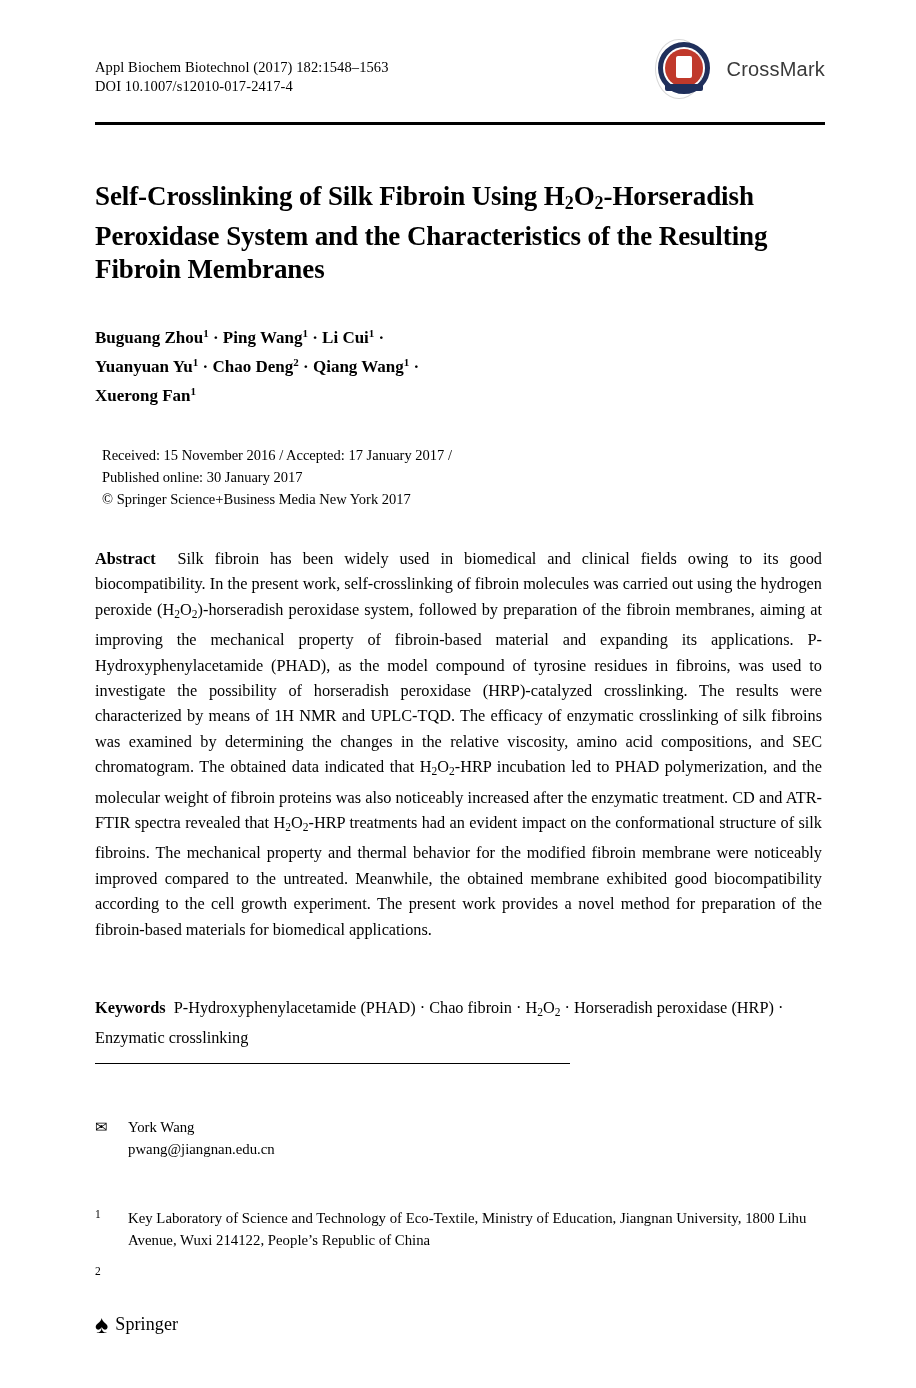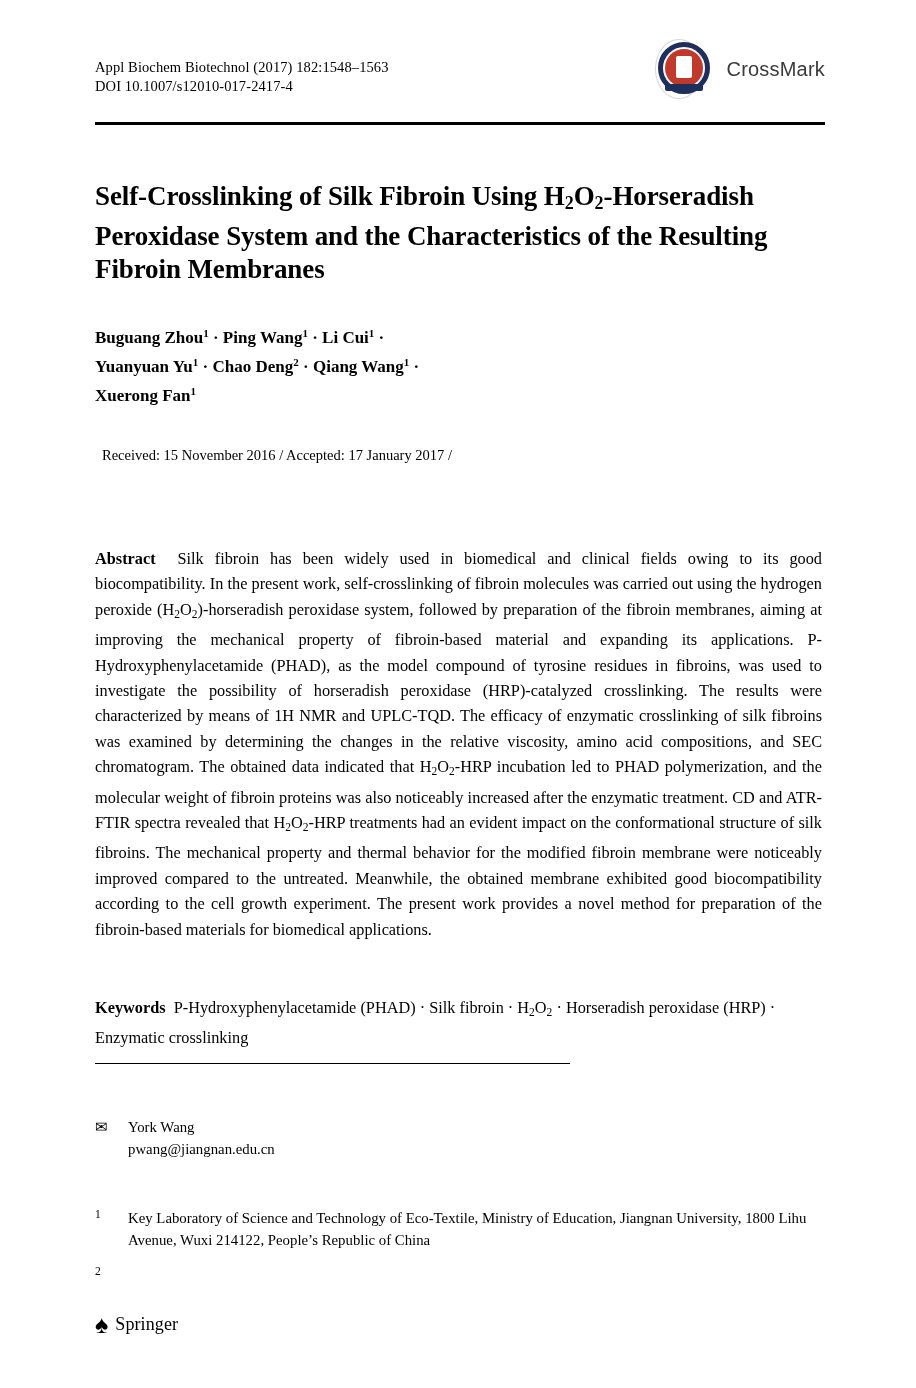--- a/index.html
+++ b/index.html
@@ -280,28 +280,30 @@
   </div>
 
   <div class="authors">
     <span>Buguang Zhou</span><sup>1</sup><span> · Ping Wang</span><sup>1</sup><span> · Li Cui</span><sup>1</sup><span> ·</span><br>
     <span>Yuanyuan Yu</span><sup>1</sup><span> · Chao Deng</span><sup>2</sup><span> · Qiang Wang</span><sup>1</sup><span> ·</span><br>
     <span>Xuerong Fan</span><sup>1</sup>
   </div>
 
   <div class="dates">
     <div>Received: 15 November 2016 / Accepted: 17 January 2017 /</div>
+    <div>Published online: 30 January 2017</div>
+    <div>© Springer Science+Business Media New York 2017</div>
   </div>
 
   <div class="abstract">
     <b>Abstract</b>&nbsp;&nbsp;<span>Silk fibroin has been widely used in biomedical and clinical fields owing to its good biocompatibility. In the present work, self-crosslinking of fibroin molecules was carried out using the hydrogen peroxide (H</span><sub>2</sub><span>O</span><sub>2</sub><span>)-horseradish peroxidase system, followed by preparation of the fibroin membranes, aiming at improving the mechanical property of fibroin-based material and expanding its applications. P-Hydroxyphenylacetamide (PHAD), as the model compound of tyrosine residues in fibroins, was used to investigate the possibility of horseradish peroxidase (HRP)-catalyzed crosslinking. The results were characterized by means of 1H NMR and UPLC-TQD. The efficacy of enzymatic crosslinking of silk fibroins was examined by determining the changes in the relative viscosity, amino acid compositions, and SEC chromatogram. The obtained data indicated that H</span><sub>2</sub><span>O</span><sub>2</sub><span>-HRP incubation led to PHAD polymerization, and the molecular weight of fibroin proteins was also noticeably increased after the enzymatic treatment. CD and ATR-FTIR spectra revealed that H</span><sub>2</sub><span>O</span><sub>2</sub><span>-HRP treatments had an evident impact on the conformational structure of silk fibroins. The mechanical property and thermal behavior for the modified fibroin membrane were noticeably improved compared to the untreated. Meanwhile, the obtained membrane exhibited good biocompatibility according to the cell growth experiment. The present work provides a novel method for preparation of the fibroin-based materials for biomedical applications.</span>
   </div>
 
   <div class="keywords">
-    <b>Keywords</b>&nbsp;&nbsp;<span>P-Hydroxyphenylacetamide (PHAD) · Silk fibroin · H</span><sub>2</sub><span>O</span><sub>2</sub><span> · Horseradish peroxidase (HRP) · Enzymatic crosslinking</span>
+    <b>Keywords</b>&nbsp;&nbsp;<span>P-Hydroxyphenylacetamide (PHAD) · Chao fibroin · H</span><sub>2</sub><span>O</span><sub>2</sub><span> · Horseradish peroxidase (HRP) · Enzymatic crosslinking</span>
   </div>
 
   <div class="foot-rule"></div>
 
   <div class="correspondence">
     <span class="env-icon">✉</span>
     <div class="corr-text">
       <div>York Wang</div>
       <div>pwang@jiangnan.edu.cn</div>
     </div>

